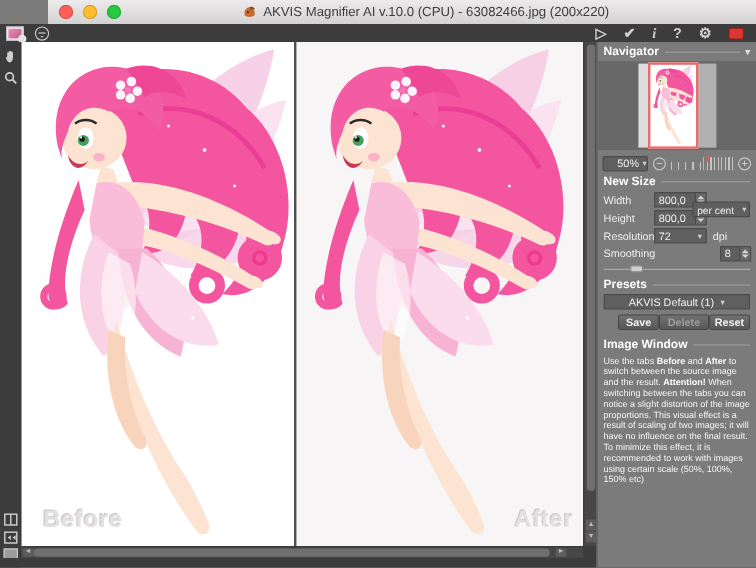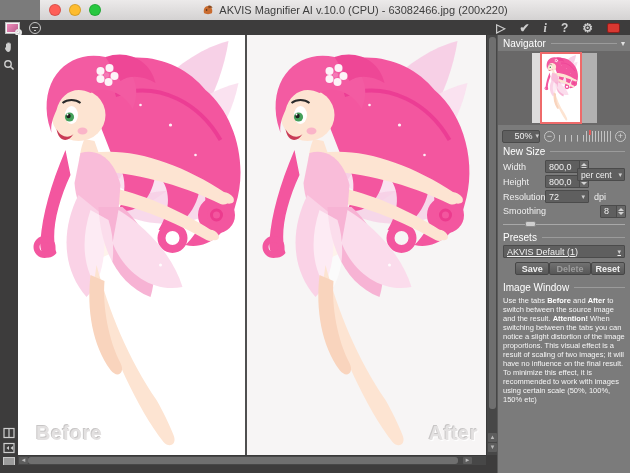--- a/index.html
+++ b/index.html
@@ -51,21 +51,21 @@
     font-size:6px;line-height:9px;text-align:center;border-radius:1px;}
   .hscroll{position:absolute;left:0;top:420px;width:468px;height:10px;background:#474747;border-top:1px solid #3a3a3a;box-sizing:border-box;}
   .hbtn{position:absolute;top:1px;width:9px;height:7px;background:#5d5d5d;color:#b9b9b9;
     font-size:6px;line-height:7px;text-align:center;border-radius:1px;}
   .hthumb{position:absolute;left:10px;top:1px;width:430px;height:7px;background:#6f6f6f;border-radius:3px;}
   .corner{position:absolute;left:468px;top:420px;width:11px;height:10px;background:#3d3c3c;}
   .bottom-strip{position:absolute;left:0;top:465px;width:497px;height:8px;background:#3d3c3c;}
   
   .panel{position:absolute;left:497px;top:35px;width:133px;height:438px;background:#7b7b7b;
     border-left:1px solid #5a5a5a;box-sizing:border-box;padding:0 4px;color:#efefef;}
-  .sec-head{display:flex;align-items:center;font-size:10px;font-weight:normal;color:#ffffff;
+  .sec-head{display:flex;align-items:center;font-size:10px;font-weight:bold;color:#ffffff;
     margin:3px 1px 2px;white-space:nowrap;}
   .sec-head .rule{flex:1;height:1px;background:#9b9b9b;margin-left:5px;}
   .sec-head .chev{margin-left:4px;font-size:8px;color:#e2e2e2;}
   
   .nav-thumb-area{margin:0 -4px;height:74px;background:#696868;display:flex;align-items:center;justify-content:center;}
   .strip-l{width:8px;height:70px;background:#dddcdc;}
   .strip-r{width:15px;height:70px;background:#b2b1b1;}
   .nav-thumb{width:38px;height:68px;background:#ffffff;border:2px solid #ee6a6a;box-sizing:content-box;position:relative;overflow:hidden;}
   .zoom-row{margin-top:4px;display:flex;align-items:center;gap:4px;height:14px;}
   .zoom-select{width:38px;height:13px;background:#5f5f5f;border:1px solid #4b4b4b;border-radius:2px;
@@ -103,21 +103,21 @@
   
   .smooth-row{display:flex;align-items:center;height:14px;font-size:9px;}
   .smooth-row .ns-label{flex:1;width:auto;}
   .smooth-row .field{width:26px;}
   .hslider{position:relative;height:10px;margin:1px 1px 0;}
   .hslider .track{position:absolute;left:0;right:0;top:5px;height:1px;background:#a8a8a8;}
   .hslider .handle{position:absolute;left:18%;top:2px;width:11px;height:6px;background:#cfcfcf;
     border:1px solid #8a8a8a;border-radius:2px;box-sizing:border-box;}
   
   .preset-select{height:13px;background:#5f5f5f;border:1px solid #4b4b4b;border-radius:1px;
-    display:flex;align-items:center;box-sizing:border-box;font-size:9px;color:#f0f0f0;padding:0 3px;margin:1px 1px 0;text-decoration:underline;}
+    display:flex;align-items:center;box-sizing:border-box;font-size:9px;color:#f0f0f0;padding:0 20px;margin:1px 1px 0;}
   .btn-row{display:flex;justify-content:space-between;margin:4px 1px 0;padding-left:12px;}
   .pbtn{height:13px;background:linear-gradient(#717171,#575757);border:1px solid #464646;border-radius:2px;
     color:#f2f2f2;font-size:9px;font-weight:bold;display:flex;align-items:center;justify-content:center;
     box-sizing:border-box;padding:0 2px;}
   .pbtn.save,.pbtn.reset{width:38px;}
   .pbtn.delete{width:46px;color:#9d9d9d;}
   
   .hint{font-size:7.5px;line-height:9px;color:#f5f5f5;margin:3px 1px 0;}
   .hint b{color:#ffffff;}
   .hidden-defs{position:absolute;width:0;height:0;overflow:hidden;}

